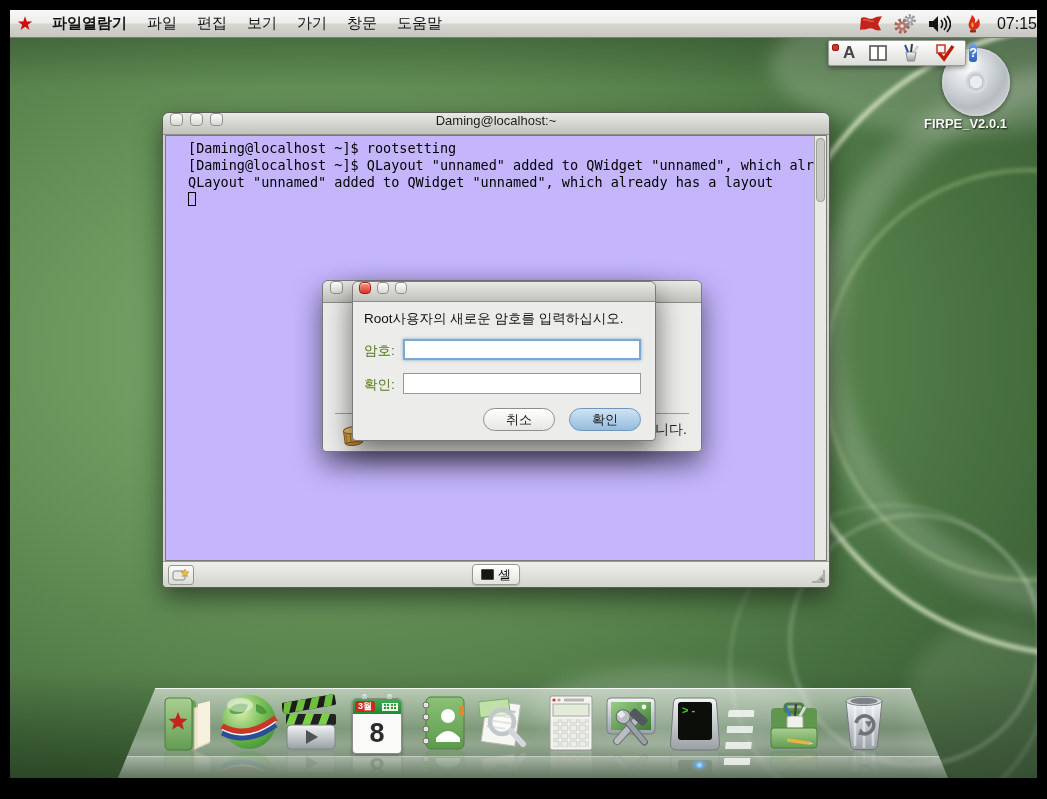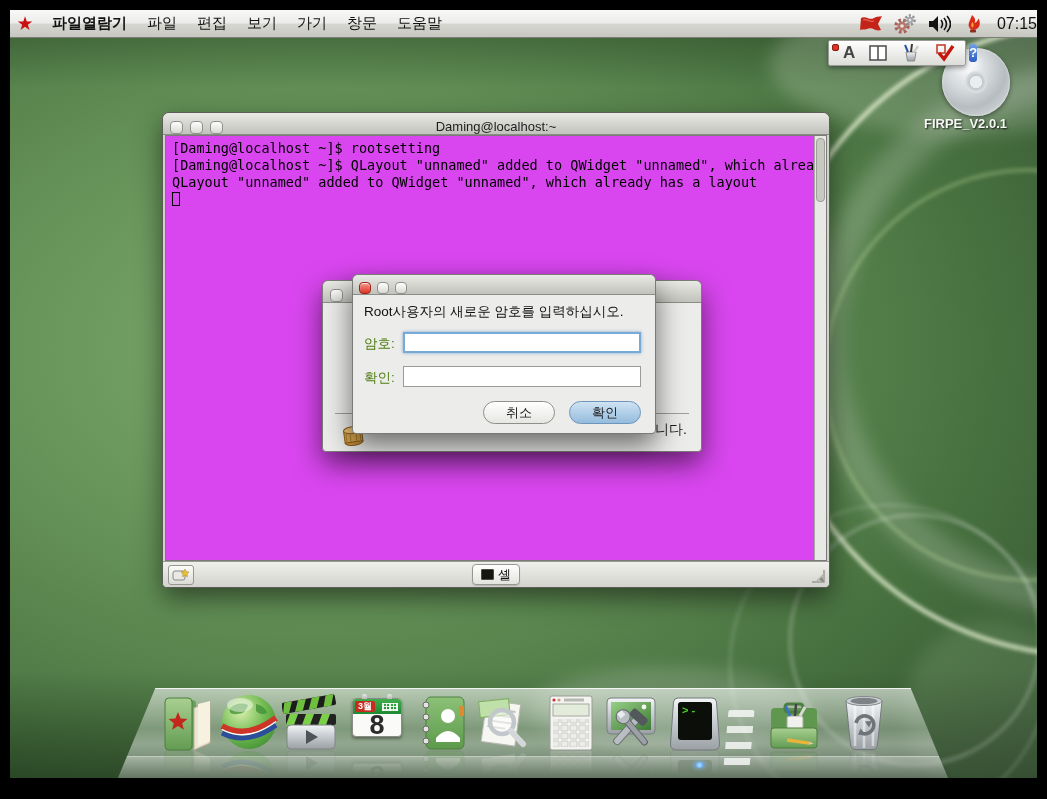--- a/index.html
+++ b/index.html
@@ -42,27 +42,27 @@
   #cd .gloss{position:absolute;left:8px;top:6px;width:30px;height:18px;border-radius:50%;background:rgba(255,255,255,.55);filter:blur(3px);}
   #cd-label{position:absolute;left:878px;top:106px;width:155px;text-align:center;z-index:10;
     color:#f4f7f2;font-size:13px;font-weight:bold;text-shadow:1px 1px 2px rgba(0,0,0,.85);}
 
   
   #term{position:absolute;left:152px;top:102px;width:668px;height:476px;z-index:20;
     background:#d2d2cd;border:1px solid #5c5c58;border-radius:7px 7px 5px 5px;
     box-shadow:0 10px 26px rgba(0,0,0,.5);}
   .titlebar{position:absolute;left:0;top:0;right:0;height:22px;border-radius:6px 6px 0 0;
     background:linear-gradient(#e9e9e5,#d6d6d1 50%,#c2c2bc);border-bottom:1px solid #8d8d88;
-    display:flex;align-items:flex-end;}
+    display:flex;align-items:flex-start;}
   .wbtn{width:13px;height:13px;border-radius:4px;margin-left:7px;border:1px solid #909090;
     background:linear-gradient(#fdfdfc,#d9d9d4);box-shadow:inset 0 1px 1px rgba(255,255,255,.8);}
   .wbtn.red{background:linear-gradient(#f5988d,#dc3526);border-color:#9c2217;}
   .title-text{position:absolute;left:0;right:0;text-align:center;font-size:13px;color:#1d1d1d;}
-  #term-out{position:absolute;left:2px;right:2px;top:22px;bottom:26px;background:#d946ef;border:1px solid #7b7b76;
-    padding:4px 6px;overflow:hidden;}
+  #term-out{position:absolute;left:2px;right:2px;top:22px;bottom:26px;background:#c4b5fd;border:1px solid #7b7b76;
+    padding:4px 22px;overflow:hidden;}
   #term-out .tline{font-family:"DejaVu Sans Mono","Liberation Mono",monospace;font-size:13.5px;line-height:17px;color:#000;white-space:pre;}
   #term-cursor{display:inline-block;width:8px;height:14px;border:1px solid #000;vertical-align:-2px;}
   #term-scroll{position:absolute;right:0;top:0;bottom:0;width:12px;background:#e8e8e4;border-left:1px solid #a8a8a2;}
   #term-scroll .thumb{position:absolute;left:1px;top:2px;width:9px;height:64px;border-radius:4px;background:#c9c9c4;border:1px solid #a0a09a;}
   #term-status{position:absolute;left:0;right:0;bottom:0;height:26px;border-radius:0 0 4px 4px;
     background:linear-gradient(#efefeb,#d3d3ce);border-top:1px solid #9b9b95;}
   .mini-btn{position:absolute;left:5px;top:3px;width:26px;height:20px;border:1px solid #97978f;border-radius:3px;
     background:linear-gradient(#fbfbf9,#dcdcd7);display:flex;align-items:center;justify-content:center;}
   #shell-tab{position:absolute;left:50%;top:2px;transform:translateX(-50%);height:21px;padding:0 8px;
     border:1px solid #97978f;border-radius:4px;background:linear-gradient(#ffffff,#e3e3de);
@@ -70,21 +70,21 @@
   .shell-mini{width:13px;height:11px;background:#15160f;border:1px solid #4a4a44;border-radius:1px;}
   #resize-grip{position:absolute;right:3px;bottom:3px;width:18px;height:18px;}
 
   
   .dialog{position:absolute;background:#ececea;border:1px solid #7a7a76;border-radius:6px 6px 4px 4px;
     box-shadow:0 12px 28px rgba(0,0,0,.55);}
   #bg-dialog{left:312px;top:270px;width:380px;height:172px;z-index:25;}
   #bg-dialog .sep{position:absolute;left:12px;right:12px;top:132px;border-top:1px solid #9e9e9a;}
   #bg-dialog .auth-ic{position:absolute;left:18px;top:140px;}
   #bg-dialog .frag{position:absolute;left:40px;right:14px;top:140px;font-size:14px;color:#1c1c1c;text-align:right;}
-  #pw-dialog{left:342px;top:264px;width:304px;height:160px;z-index:30;}
+  #pw-dialog{left:342px;top:271px;width:304px;height:160px;z-index:30;}
   #pw-dialog .titlebar{height:20px;}
   #pw-dialog .wbtn{width:12px;height:12px;margin-left:6px;}
   .dlg-msg{position:absolute;left:11px;top:28px;right:8px;font-size:13.5px;color:#111;}
   .dlg-row-label{position:absolute;left:11px;font-size:13.5px;color:#4d7c0f;}
   .dlg-input{position:absolute;left:50px;width:238px;height:21px;border:1px solid #9a9a96;background:#fff;
     font-size:13px;padding:0 4px;outline:none;}
   .dlg-input.focused{border:2px solid #79a9d6;box-shadow:0 0 3px rgba(100,150,200,.8);}
   .pill-btn{position:absolute;height:23px;border-radius:12px;font-size:13px;color:#161616;text-align:center;
     display:flex;align-items:center;justify-content:center;cursor:default;}
   #btn-cancel{left:130px;top:126px;width:72px;background:linear-gradient(#ffffff,#e6e6e2);border:1px solid #8f8f8a;}
@@ -99,21 +99,21 @@
   #dock-shelf .topline{position:absolute;left:0;right:0;top:0;height:1px;background:rgba(255,255,255,.8);}
   .dock-icon{position:absolute;width:58px;height:62px;z-index:16;
     -webkit-box-reflect:below -8px linear-gradient(transparent 55%, rgba(255,255,255,.28));}
   #dock-dashes{position:absolute;left:716px;top:700px;width:26px;height:58px;z-index:16;opacity:.85;
     transform:skewX(-5deg);border-radius:2px;
     background:repeating-linear-gradient(180deg, rgba(255,255,255,.9) 0 7px, rgba(255,255,255,0) 7px 16px);}
   #run-dot{position:absolute;left:684px;top:752px;width:11px;height:6px;border-radius:50%;z-index:17;
     background:radial-gradient(circle,#bfe2ff 0%,#5fa8ef 60%,rgba(95,168,239,0) 100%);box-shadow:0 0 4px #7fc0ff;}
 
   
-  .cal{position:relative;width:50px;height:39px;margin:6px 8px 0 4px;background:#fafaf8;border:1px solid #8c8c86;border-radius:4px;box-shadow:0 2px 3px rgba(0,0,0,.35);}
+  .cal{position:relative;width:50px;height:56px;margin:6px 8px 0 4px;background:#fafaf8;border:1px solid #8c8c86;border-radius:4px;box-shadow:0 2px 3px rgba(0,0,0,.35);}
   .cal-top{position:absolute;left:0;right:0;top:0;height:15px;background:linear-gradient(#3fae4c,#1f8a31);border-radius:3px 3px 0 0;}
   .cal-badge{position:absolute;left:2px;top:2px;padding:0 3px;background:#c62c20;border-radius:2px;color:#fff;font-size:9px;font-weight:bold;line-height:11px;}
   .cal-dots{position:absolute;right:3px;top:4px;width:16px;height:8px;
     background:repeating-linear-gradient(90deg,rgba(255,255,255,.85) 0 1.5px,transparent 1.5px 3.5px),repeating-linear-gradient(0deg,rgba(255,255,255,.85) 0 1.5px,transparent 1.5px 3.5px);}
   .cal-day{position:absolute;left:0;right:0;top:15px;bottom:0;display:flex;align-items:center;justify-content:center;
     font-size:27px;font-weight:bold;color:#2b2b2b;}
   .cal-hinge{position:absolute;top:-5px;width:5px;height:8px;background:linear-gradient(#e8e8e8,#9a9a9a);border-radius:2px;}
   #swirls{position:absolute;left:0;top:0;z-index:1;pointer-events:none;}
 </style>
 </head>

